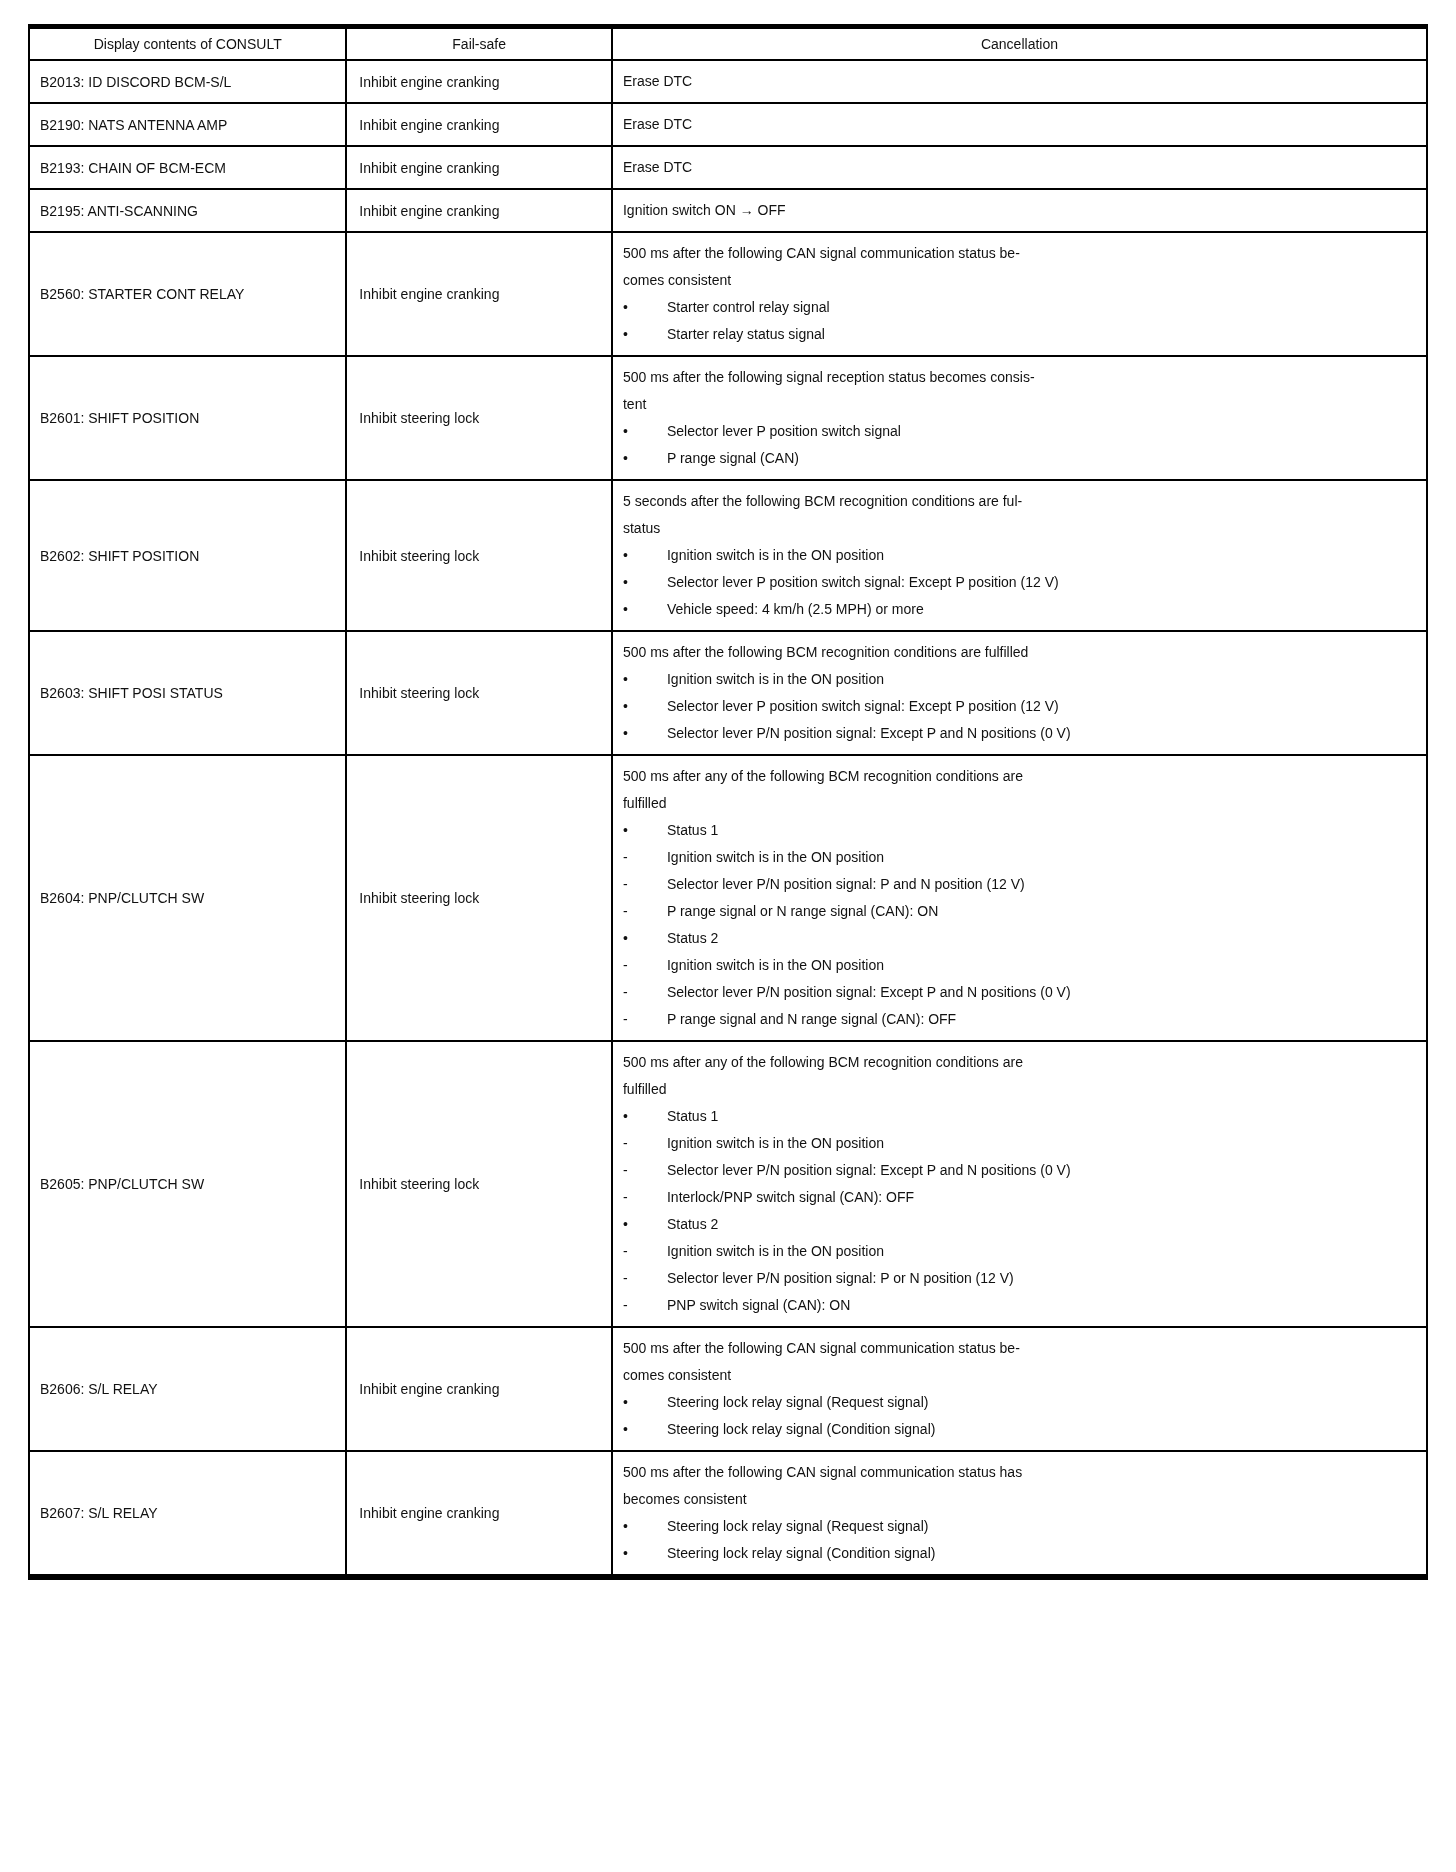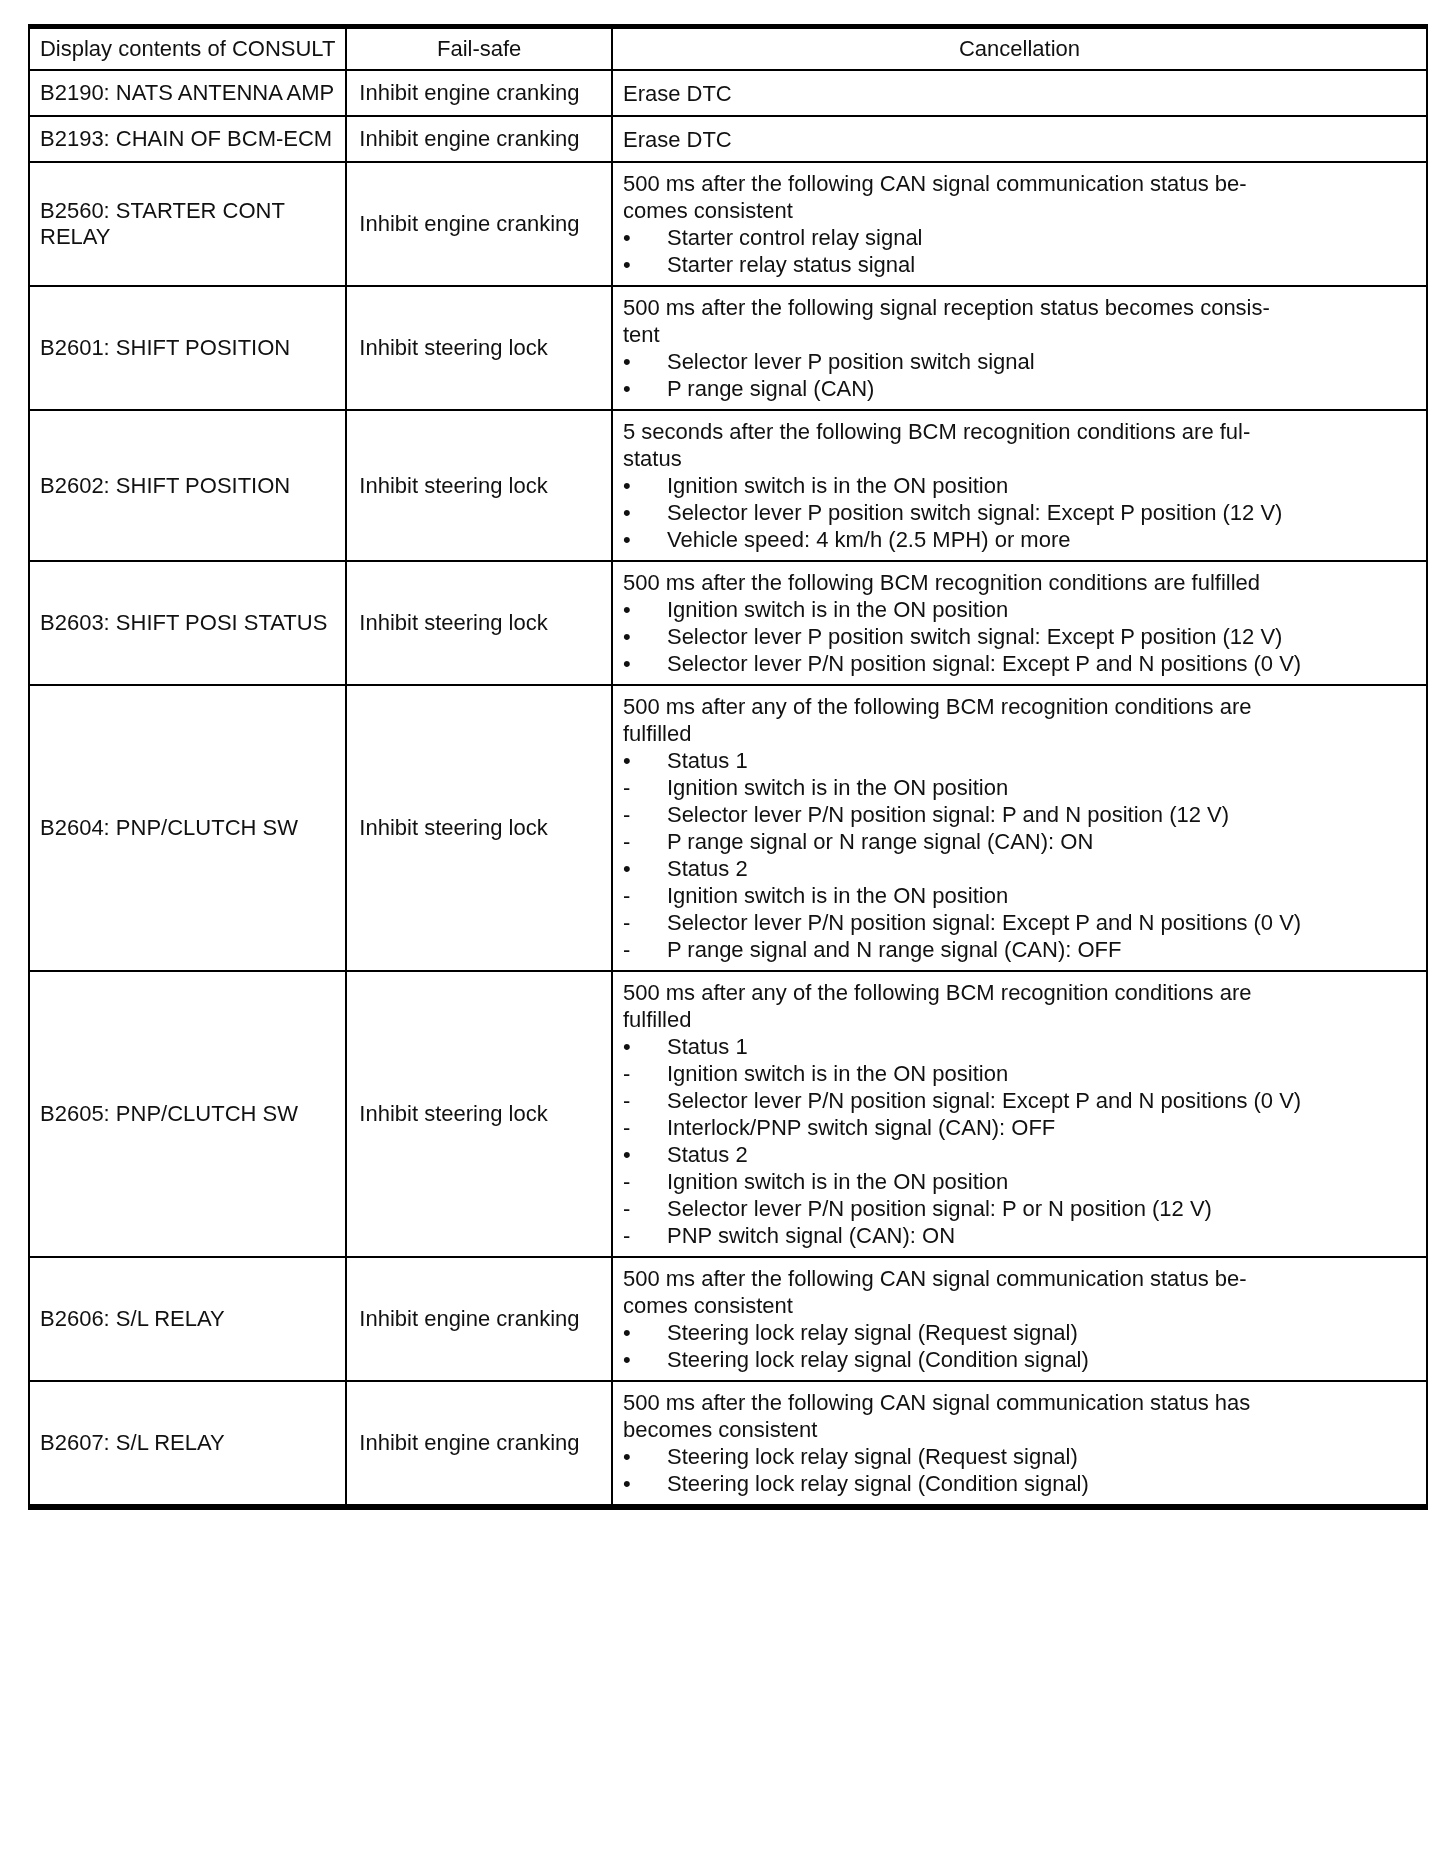--- a/index.html
+++ b/index.html
@@ -19,21 +19,21 @@
   table.dtc-table {
     width: 100%;
     border-collapse: collapse;
     table-layout: fixed;
     border-top: 5px solid #000;
     border-bottom: 6px solid #000;
   }
   table.dtc-table th,
   table.dtc-table td {
     border: 2px solid #000;
-    font-size: 22px;
+    font-size: 14px;
     vertical-align: middle;
     box-sizing: border-box;
   }
   col.c1 { width: 22.7%; }
   col.c2 { width: 19.0%; }
   col.c3 { width: 58.3%; }
   th {
     font-weight: normal;
     text-align: center;
     padding: 7px 6px;
@@ -80,31 +80,45 @@
     </colgroup>
     <thead>
       <tr>
         <th>Display contents of CONSULT</th>
         <th>Fail-safe</th>
         <th>Cancellation</th>
       </tr>
     </thead>
     <tbody id="table-body">
         <tr>
+          <td class="col-consult">B2013: ID DISCORD BCM-S/L</td>
+          <td class="col-failsafe">Inhibit engine cranking</td>
+          <td class="col-cancel">
+            <div class="line">Erase DTC</div>
+          </td>
+        </tr>
+        <tr>
           <td class="col-consult">B2190: NATS ANTENNA AMP</td>
           <td class="col-failsafe">Inhibit engine cranking</td>
           <td class="col-cancel">
             <div class="line">Erase DTC</div>
           </td>
         </tr>
         <tr>
           <td class="col-consult">B2193: CHAIN OF BCM-ECM</td>
           <td class="col-failsafe">Inhibit engine cranking</td>
           <td class="col-cancel">
             <div class="line">Erase DTC</div>
+          </td>
+        </tr>
+        <tr>
+          <td class="col-consult">B2195: ANTI-SCANNING</td>
+          <td class="col-failsafe">Inhibit engine cranking</td>
+          <td class="col-cancel">
+            <div class="line">Ignition switch ON → OFF</div>
           </td>
         </tr>
         <tr>
           <td class="col-consult">B2560: STARTER CONT RELAY</td>
           <td class="col-failsafe">Inhibit engine cranking</td>
           <td class="col-cancel">
             <div class="line">500 ms after the following CAN signal communication status be-</div>
             <div class="line">comes consistent</div>
             <div class="line marked">
               <span class="marker">•</span>

